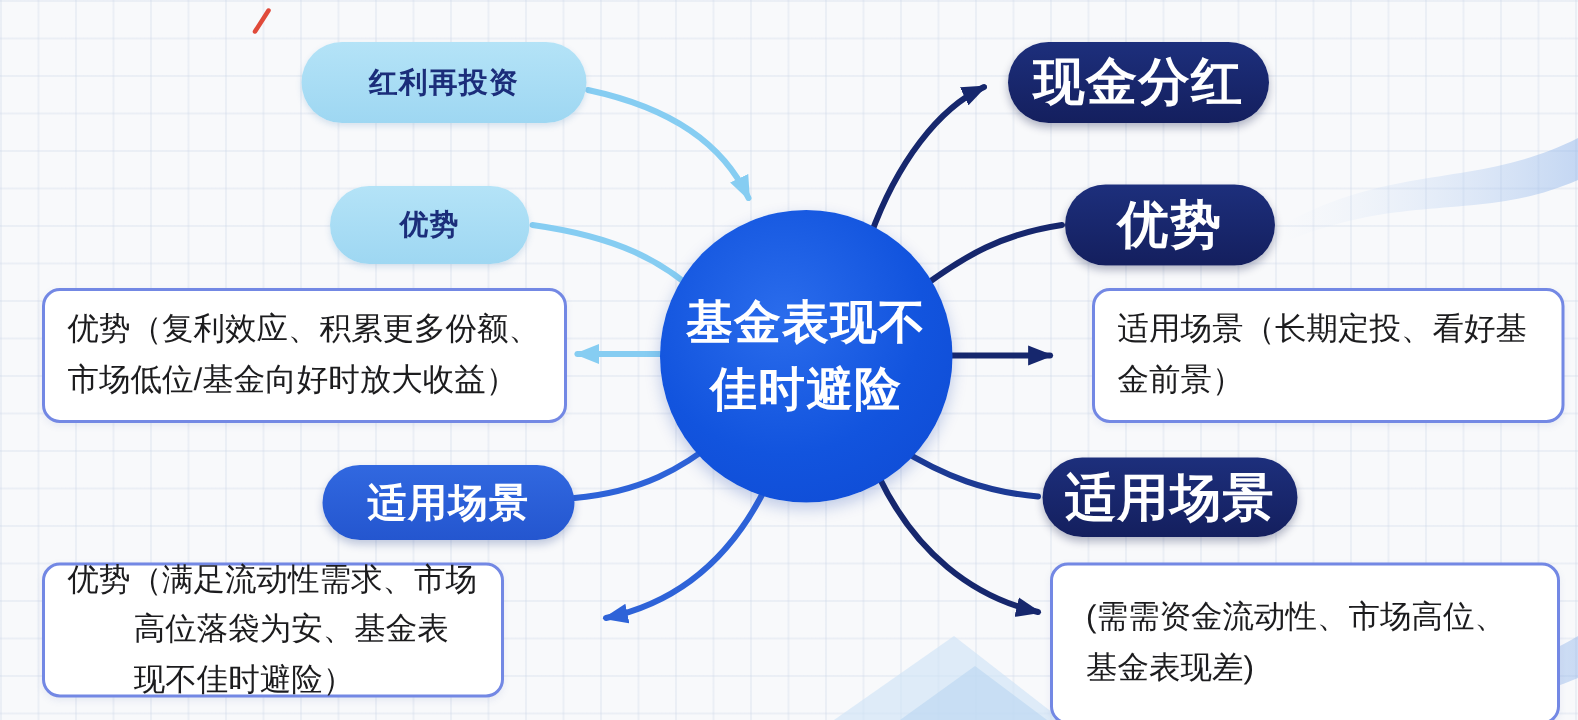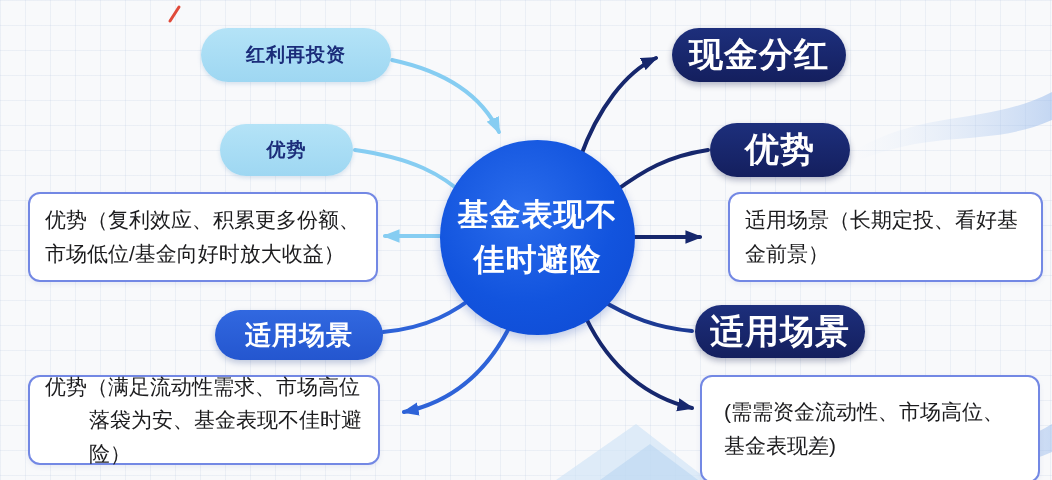--- a/index.html
+++ b/index.html
@@ -87,21 +87,21 @@
   </div>
 
   <div class="node tbox" style="left:28px;top:192px;width:350px;height:90px;padding:12px 15px;">
     <p>优势（复利效应、积累更多份额、市场低位/基金向好时放大收益）</p>
   </div>
 
   <div class="node pill pill-royal" style="left:215px;top:310px;width:168px;height:50px;">
     <span>适用场景</span>
   </div>
 
-  <div class="node tbox hang" style="left:28px;top:375px;width:352px;height:90px;padding:12px 15px;">
+  <div class="node tbox hang" style="left:28px;top:375px;width:308px;height:90px;padding:12px 15px;">
     <p>优势（满足流动性需求、市场高位落袋为安、基金表现不佳时避险）</p>
   </div>
 
   <div class="node center-circle" style="left:440px;top:140px;width:195px;height:195px;">
     <span class="ctext">基金表现不佳时避险</span>
   </div>
 
   <div class="node pill pill-navy" style="left:672px;top:28px;width:174px;height:54px;">
     <span>现金分红</span>
   </div>

